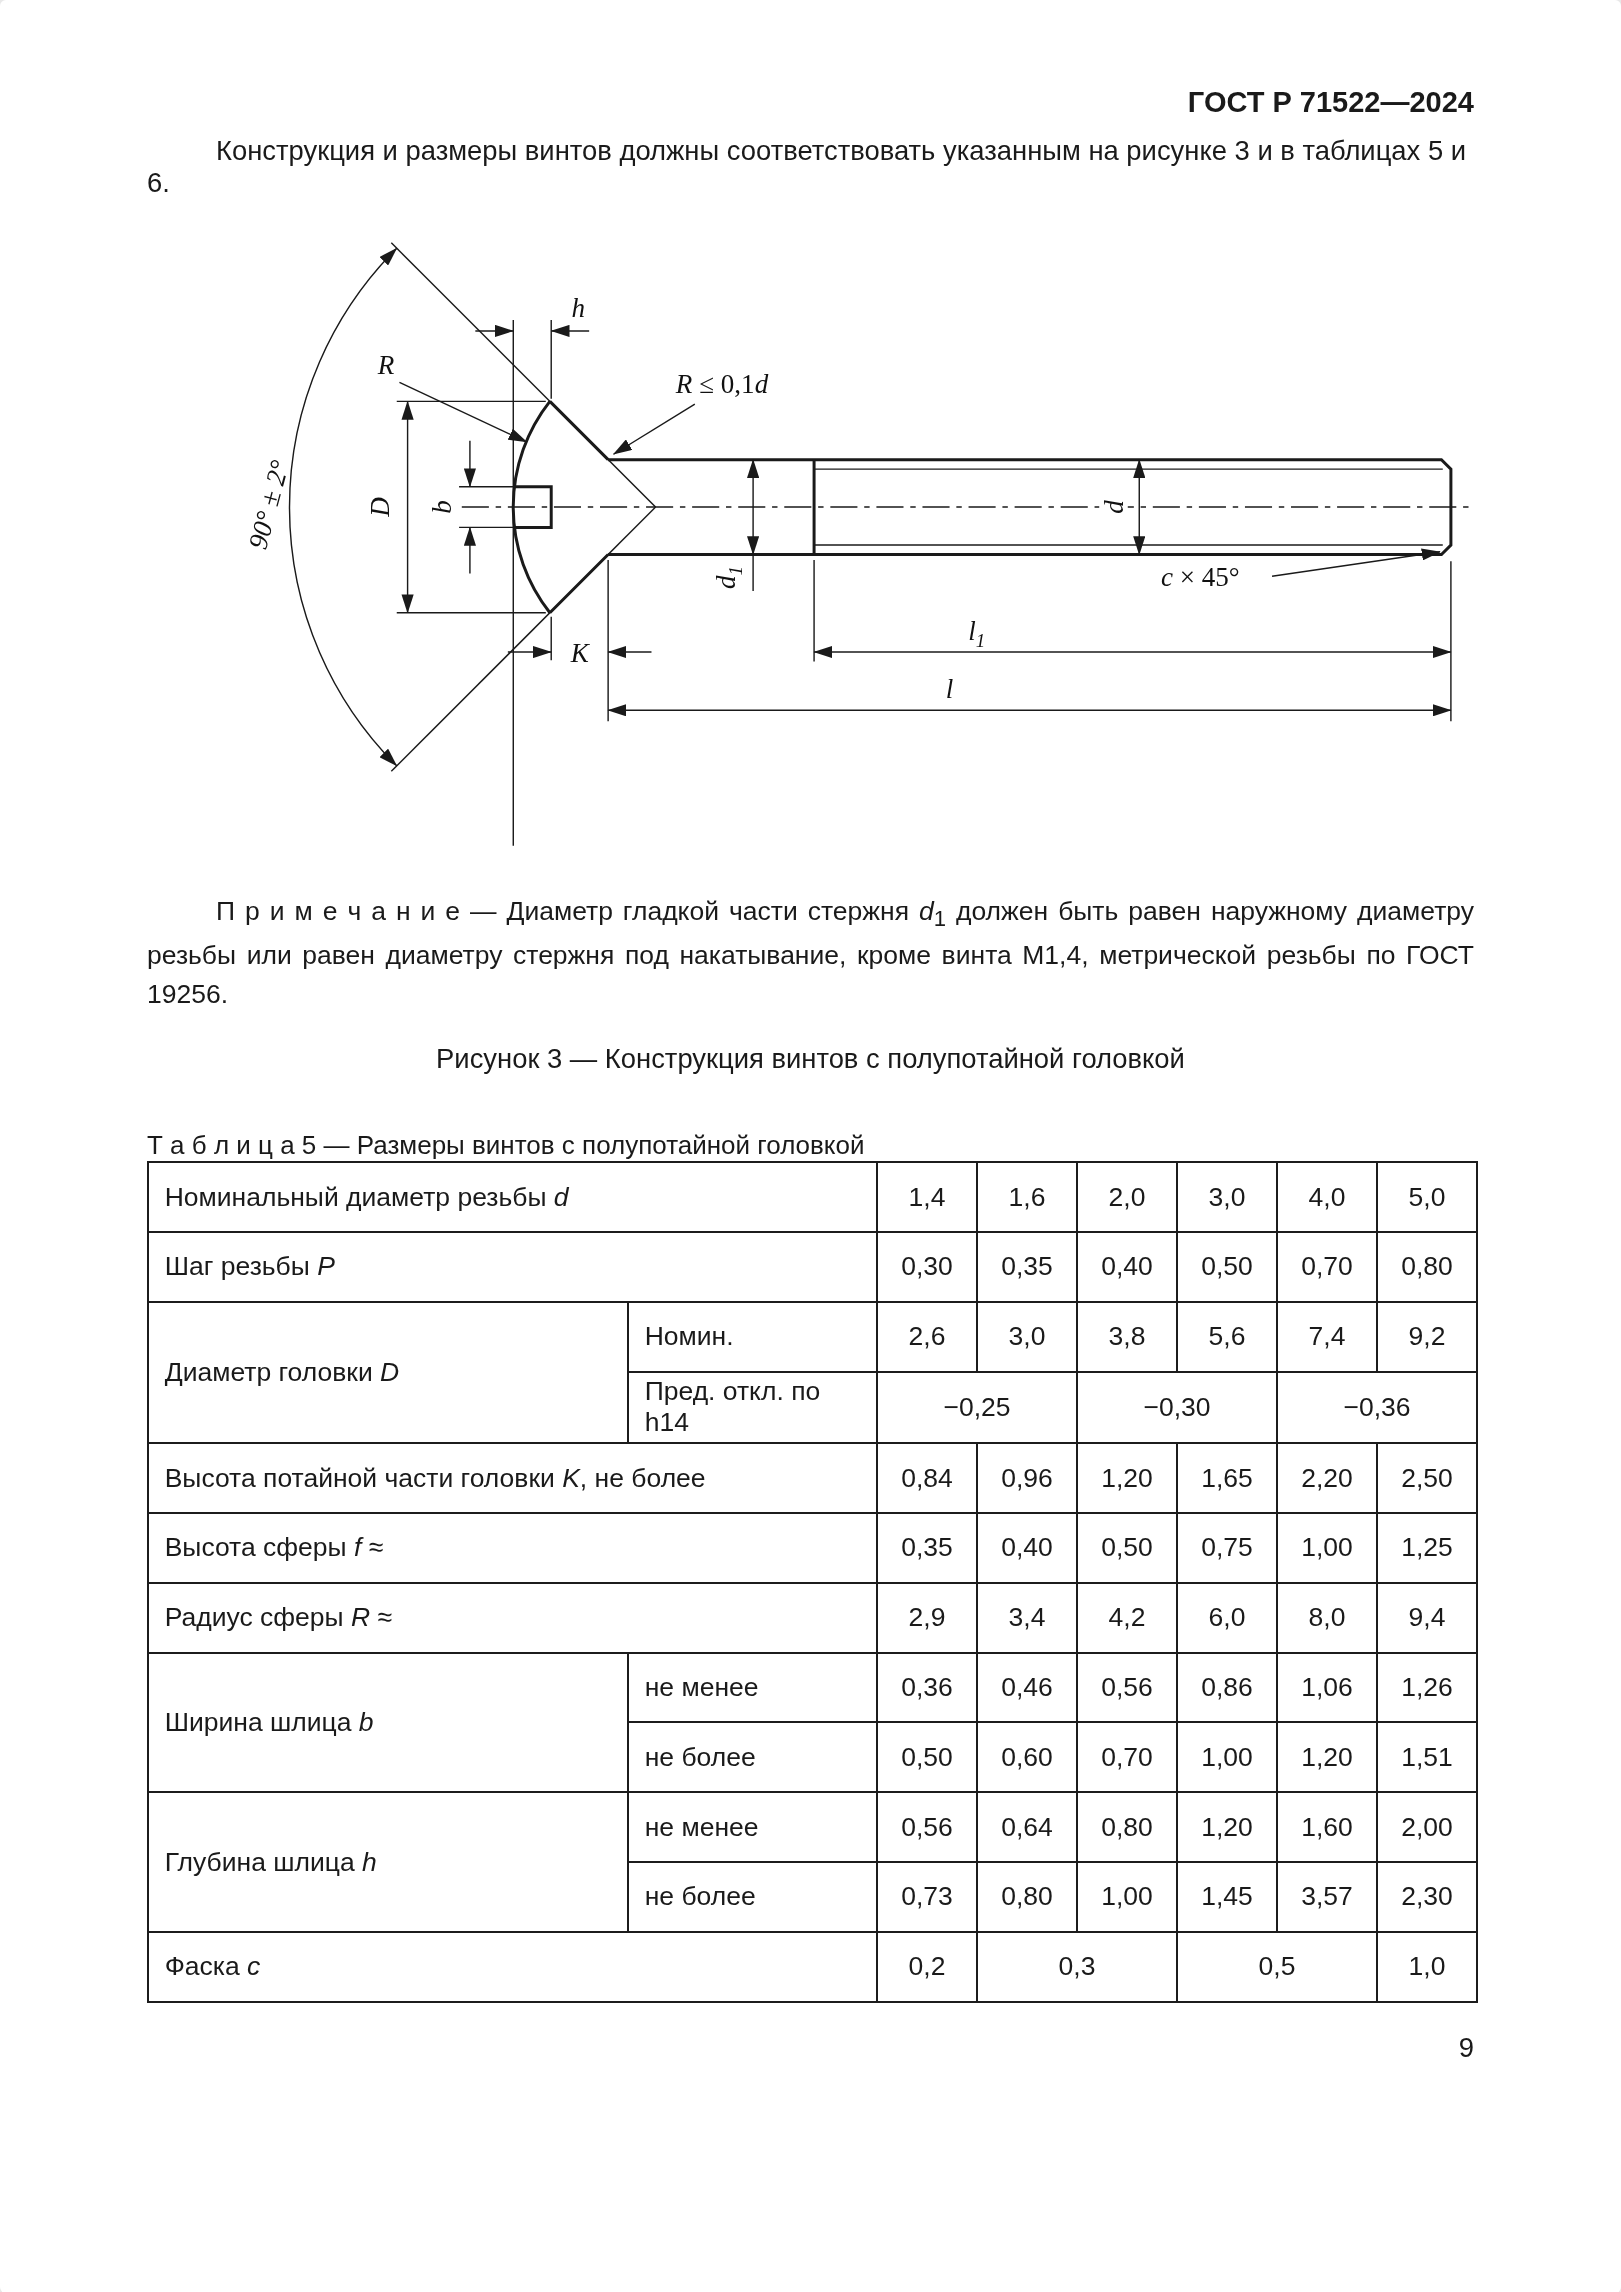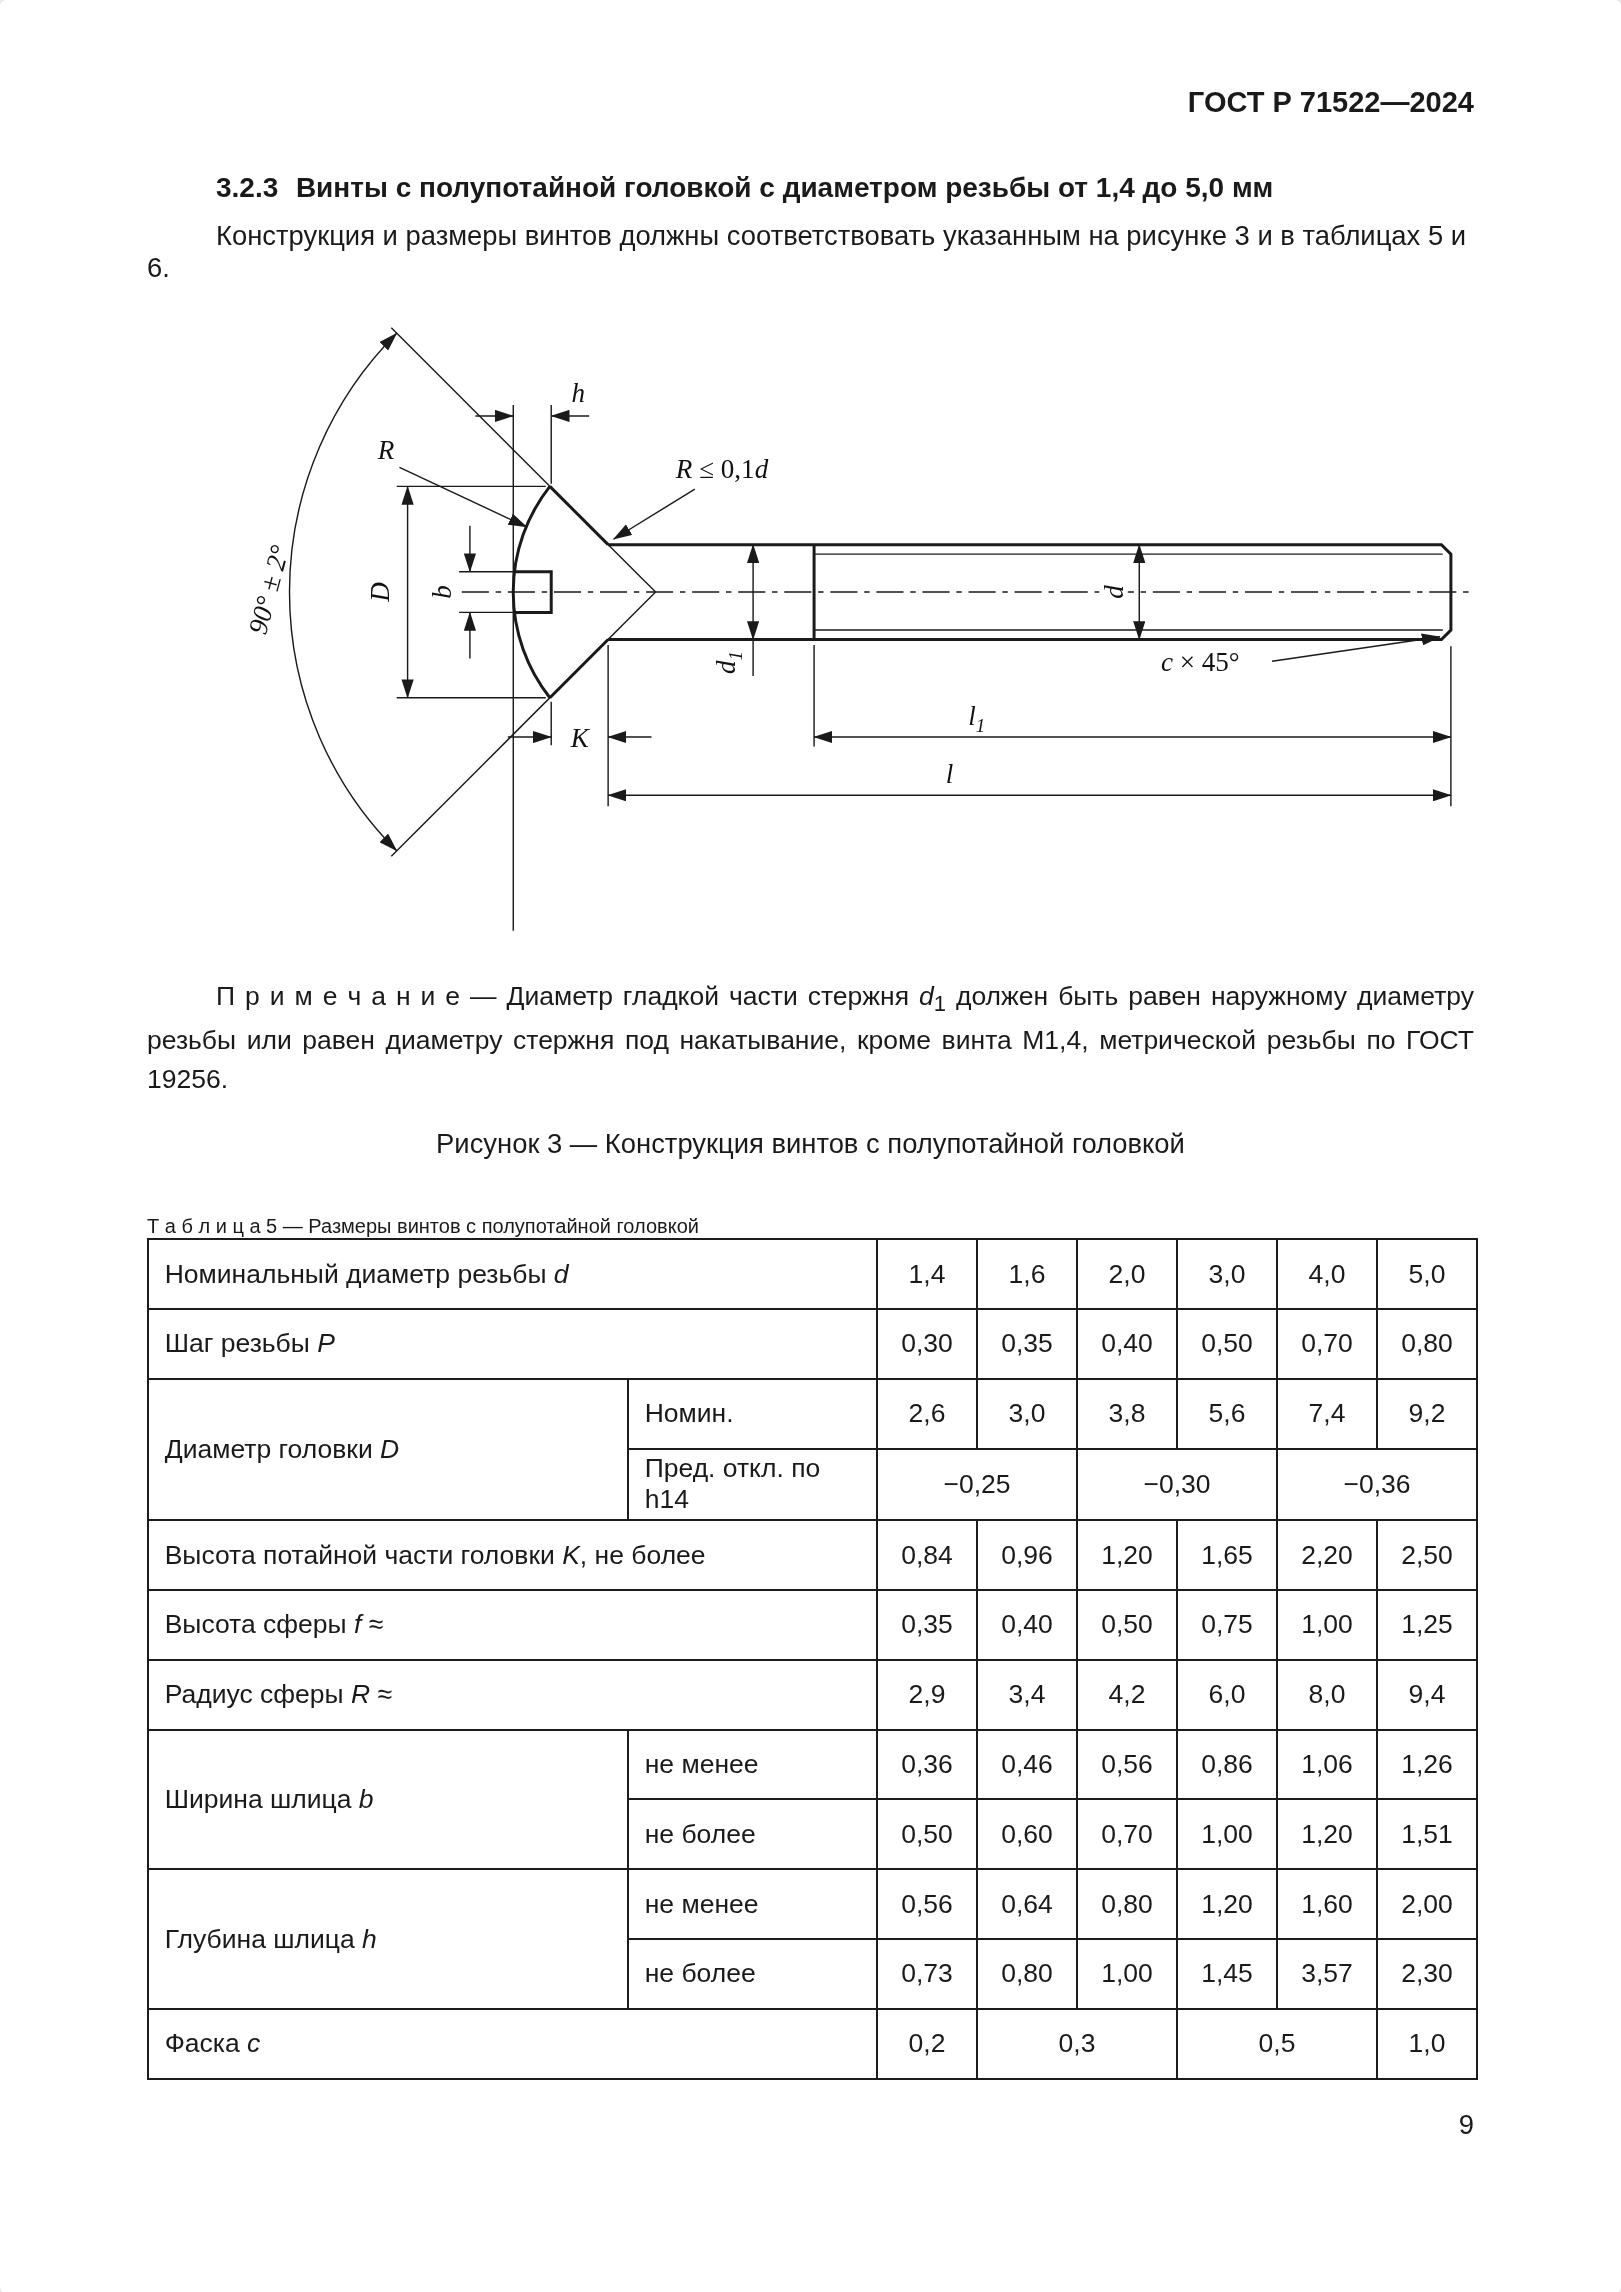--- a/index.html
+++ b/index.html
@@ -27,40 +27,37 @@
   .thick{ stroke-width:2.2; }
   .thin{ stroke-width:1.05; }
   .axis{ stroke-dasharray:20 5 4 5; }
   .sym{ font-family:"Liberation Serif",serif; font-style:italic; font-size:20px; fill:#111; stroke:none; }
   .up{ font-style:normal; }
   .sub{ font-size:14px; }
   .halo{ paint-order:stroke; stroke:#ffffff; stroke-width:7px; }
 
   .note{ margin-top:19.6px; font-size:26.5px; line-height:1.5; text-align:justify; text-indent:69px; }
   .fig-caption{ margin-top:28px; text-align:center; font-size:27.4px; }
-  .tbl-title{ margin-top:55px; font-size:20px; }
+  .tbl-title{ margin-top:55px; font-size:26px; }
   .units{ margin-top:19.6px; margin-bottom:9.8px; text-align:right; font-size:26.5px; }
 
   table.dim{ border-collapse:collapse; width:1327px; table-layout:fixed; font-size:26.5px;padding-left:28px; }
   table.dim td{ border:2px solid #1c1c1c; height:60px; vertical-align:middle; }
   td.lbl{ text-align:left; padding:3.9px 9.8px 3.9px 15.7px; }
   td.subl{ text-align:left; padding:3.9px 9.8px 3.9px 15.7px; }
   td.val{ text-align:center; padding:0 3.9px; }
   .page-num{ margin-top:29px; text-align:right; font-size:27.4px; }
 </style>
 </head>
 <body>
 
 <div class="page">
 
   <div class="doc-header">ГОСТ Р 71522—2024</div>
 
-  <div class="section-heading">
-    <span class="num">3.2.3</span><span>Винты с полупотайной головкой с диаметром резьбы от 1,4 до 5,0 мм</span>
-  </div>
 
   <div class="body-par">Конструкция и размеры винтов должны соответствовать указанным на рисунке 3 и в таблицах 5 и 6.</div>
 
   <div class="figure-wrap">
     <svg viewBox="0 0 910 470" width="1233" height="637">
       <defs>
         <marker id="arr" markerWidth="14" markerHeight="9" refX="13.5" refY="4.5" orient="auto-start-reverse" markerUnits="userSpaceOnUse">
           <path d="M0 0 L14 4.5 L0 9 Z" fill="#1a1a1a"></path>
         </marker>
       </defs>

